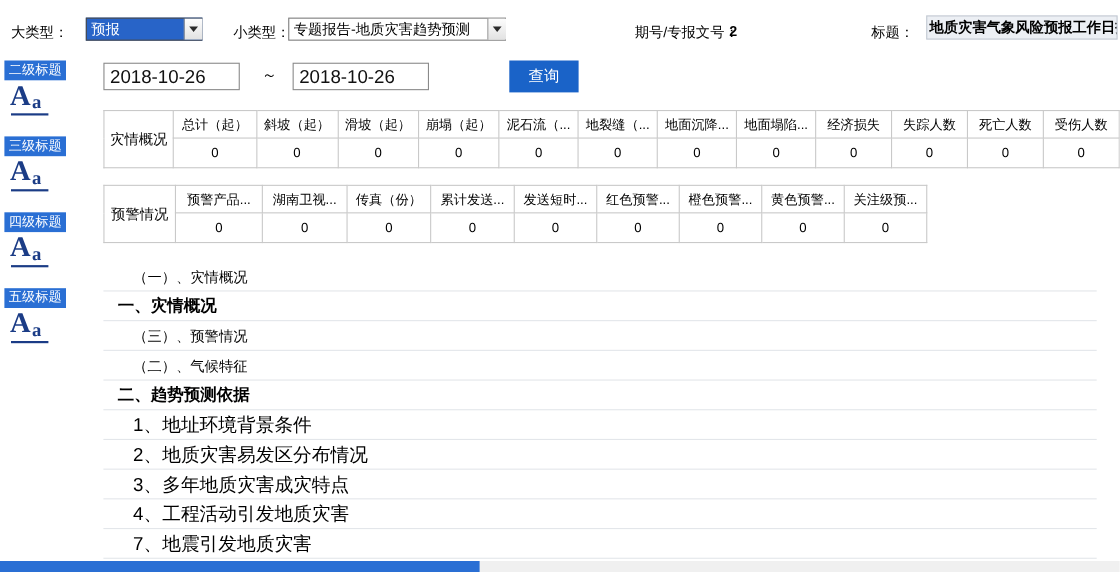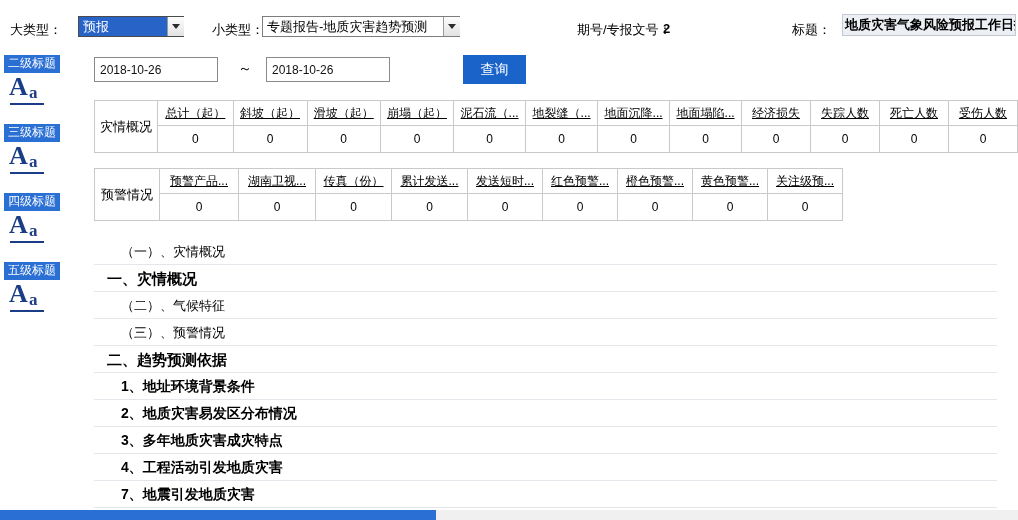--- a/index.html
+++ b/index.html
@@ -107,21 +107,21 @@
   }
 
   
   .daterow { position: absolute; left: 0; top: 48px; width: 1018px; height: 44px; }
   .date-input {
     position: absolute;
     height: 25px;
     width: 124px;
     border: 1px solid #8a8a8a;
     background: #ffffff;
-    font-size: 12px;
+    font-size: 17px;
     font-family: "Liberation Sans", sans-serif;
     padding: 0 5px;
     box-sizing: border-box;
     line-height: 23px;
     color: #111;
   }
   #date-start { left: 94px; top: 9px; }
   #date-end { left: 266px; top: 9px; }
   .tilde { position: absolute; left: 238px; top: 12px; font-size: 14px; }
   .query-btn {
@@ -190,41 +190,41 @@
     text-align: center;
     padding: 1px 3px;
     white-space: nowrap;
     overflow: hidden;
   }
   .tbl td.rowhead {
     width: 58px;
     font-size: 13px;
     color: #000000;
   }
-  .tbl td.hd { color: #000; font-size: 12px; text-decoration: underline; }
+  .tbl td.hd { color: #000; font-size: 12px; }
   .tbl td.val { height: 24px; }
   #table-disaster { left: 94px; top: 100px; }
   #table-warning { left: 94px; top: 168px; }
 
   
   .outline {
     position: absolute;
     left: 94px; top: 238px;
     width: 903px;
   }
   .ol-row {
     border-bottom: 1px solid #e3e6ea;
     height: 27px;
     line-height: 27px;
     box-sizing: border-box;
     white-space: nowrap;
   }
   .ol-l1 { font-size: 15px; font-weight: bold; padding-left: 13px; }
   .ol-l2 { font-size: 13px; padding-left: 27px; }
-  .ol-l3 { font-size: 14px; font-weight: bold; padding-left: 27px; }
+  .ol-l3 { font-size: 17px; font-weight: normal; padding-left: 27px; }
 
   
   .hscroll {
     position: absolute;
     left: 0; bottom: 0;
     width: 1018px; height: 10px;
     background: #f0f0f0;
   }
   .hscroll .thumb {
     position: absolute;
@@ -359,22 +359,22 @@
       <td class="val">0</td>
       <td class="val">0</td>
       <td class="val">0</td>
     </tr>
   </tbody>
     </table>
 
   <div class="outline">
     <div class="ol-row ol-l2">（一）、灾情概况</div>
     <div class="ol-row ol-l1">一、灾情概况</div>
+    <div class="ol-row ol-l2">（三）、预警情况</div>
     <div class="ol-row ol-l2">（二）、气候特征</div>
-    <div class="ol-row ol-l2">（三）、预警情况</div>
     <div class="ol-row ol-l1">二、趋势预测依据</div>
     <div class="ol-row ol-l3">1、地址环境背景条件</div>
     <div class="ol-row ol-l3">2、地质灾害易发区分布情况</div>
     <div class="ol-row ol-l3">3、多年地质灾害成灾特点</div>
     <div class="ol-row ol-l3">4、工程活动引发地质灾害</div>
     <div class="ol-row ol-l3">7、地震引发地质灾害</div>
   </div>
 
   <div class="hscroll">
     <div class="thumb"></div>

